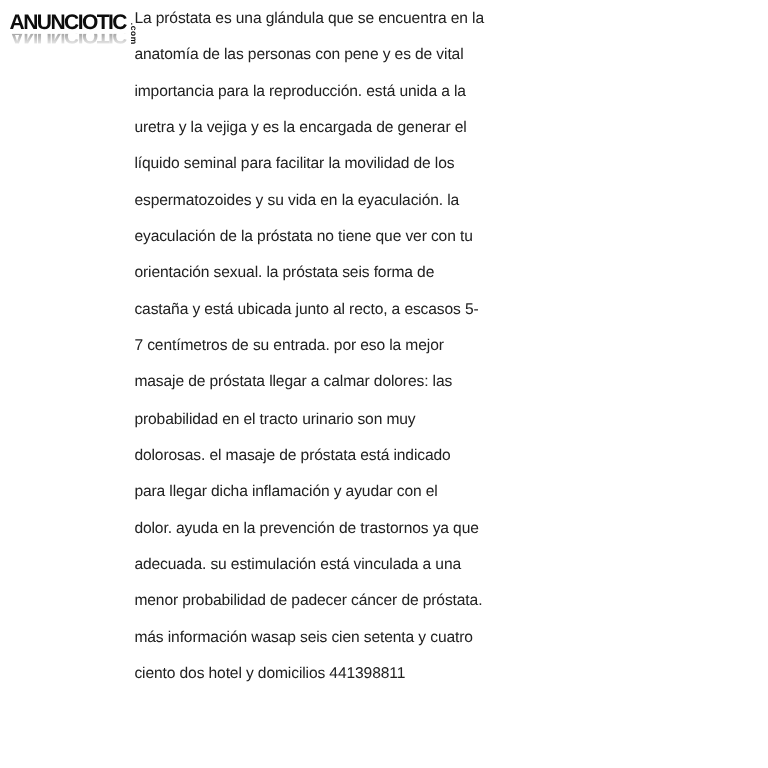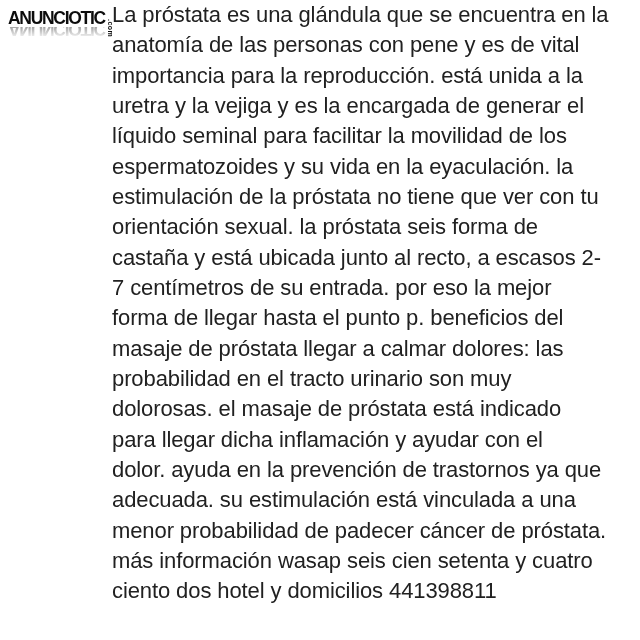--- a/index.html
+++ b/index.html
@@ -59,21 +59,21 @@
       color: #222222;
     }
 
     
     .article {
       position: absolute;
       left: 112px;
       top: 0;
       width: 424px;
       color: #212121;
-      font-size: 22px;
+      font-size: 13px;
       line-height: 30.33px;
       letter-spacing: -0.1px;
     }
     .line {
       white-space: nowrap;
     }
   </style>
 </head>
 <body>
 
@@ -87,25 +87,24 @@
   </div>
 </div>
 
 <div class="article">
     <div class="line">La próstata es una glándula que se encuentra en la</div>
     <div class="line">anatomía de las personas con pene y es de vital</div>
     <div class="line">importancia para la reproducción. está unida a la</div>
     <div class="line">uretra y la vejiga y es la encargada de generar el</div>
     <div class="line">líquido seminal para facilitar la movilidad de los</div>
     <div class="line">espermatozoides y su vida en la eyaculación. la</div>
-    <div class="line">estimulación de la próstata no tiene que ver con tu</div>
+    <div class="line">eyaculación de la próstata no tiene que ver con tu</div>
     <div class="line">orientación sexual. la próstata seis forma de</div>
-    <div class="line">castaña y está ubicada junto al recto, a escasos 2-</div>
+    <div class="line">castaña y está ubicada junto al recto, a escasos 5-</div>
     <div class="line">7 centímetros de su entrada. por eso la mejor</div>
-    <div class="line">forma de llegar hasta el punto p. beneficios del</div>
     <div class="line">masaje de próstata llegar a calmar dolores: las</div>
     <div class="line">probabilidad en el tracto urinario son muy</div>
     <div class="line">dolorosas. el masaje de próstata está indicado</div>
     <div class="line">para llegar dicha inflamación y ayudar con el</div>
     <div class="line">dolor. ayuda en la prevención de trastornos ya que</div>
     <div class="line">adecuada. su estimulación está vinculada a una</div>
     <div class="line">menor probabilidad de padecer cáncer de próstata.</div>
     <div class="line">más información wasap seis cien setenta y cuatro</div>
     <div class="line">ciento dos hotel y domicilios 441398811</div>
   </div>

